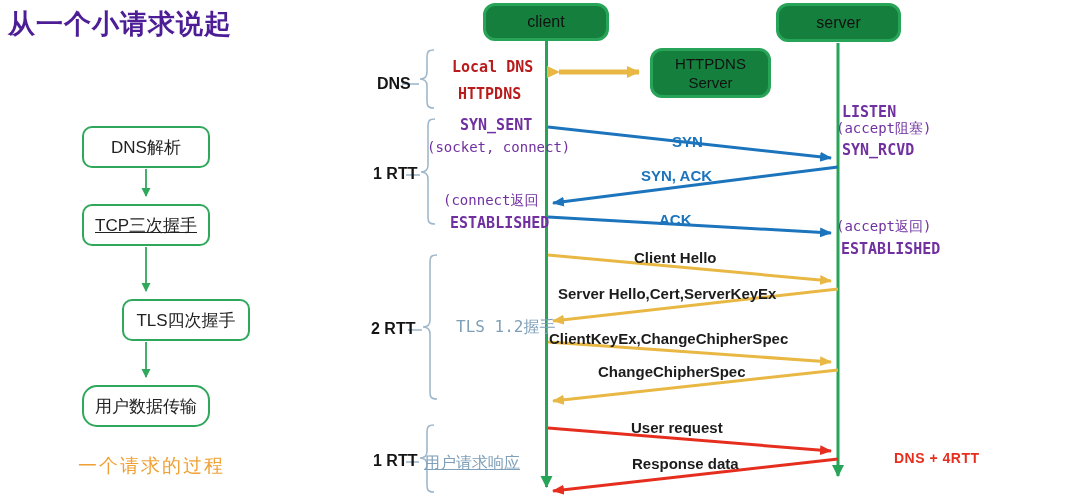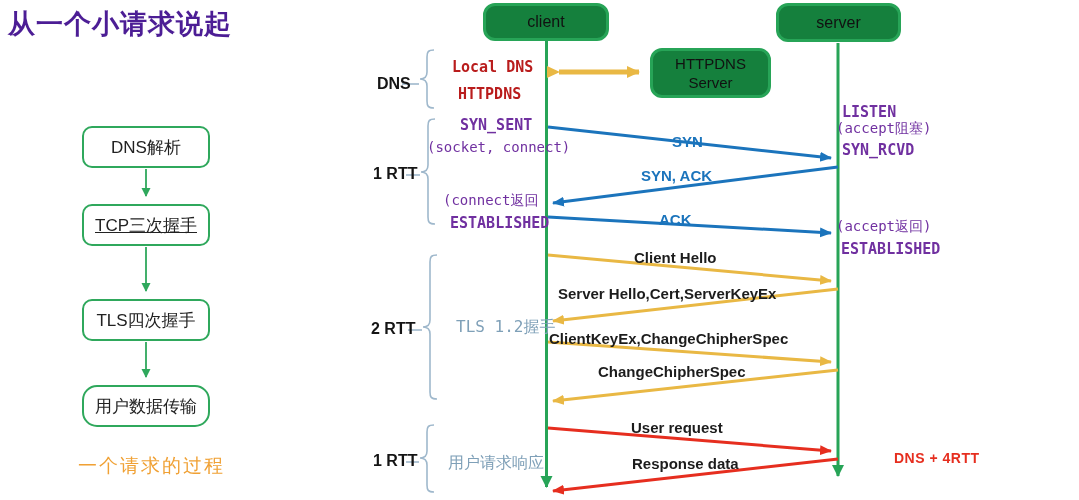--- a/index.html
+++ b/index.html
@@ -103,21 +103,21 @@
   </svg>
 
   <div class="abs page-title">从一个小请求说起</div>
 
   <div class="abs flow-box" style="top:126px;">
     <span>DNS解析</span>
   </div>
   <div class="abs flow-box" style="top:204px;text-decoration:underline;">
     <span>TCP三次握手</span>
   </div>
-  <div class="abs flow-box" style="top:299px;">
+  <div class="abs flow-box" style="top:299px;margin-left:40px;">
     <span>TLS四次握手</span>
   </div>
   <div class="abs flow-box" style="top:385px;border-radius:15px;">
     <span>用户数据传输</span>
   </div>
   <div class="abs flow-caption">一个请求的过程</div>
 
   <div class="abs actor-box" style="left:483px;top:3px;width:126px;height:38px;font-size:16px;">
     <span>client</span>
   </div>
@@ -141,21 +141,21 @@
   <div class="abs mono purple" style="left:443px;top:192px;font-size:14px;">(connect返回</div>
   <div class="abs mono purple" style="left:450px;top:214px;font-size:15px;font-weight:bold;">ESTABLISHED</div>
 
   <div class="abs mono purple" style="left:842px;top:103px;font-size:15px;font-weight:bold;">LISTEN</div>
   <div class="abs mono purple" style="left:836px;top:120px;font-size:14px;">(accept阻塞)</div>
   <div class="abs mono purple" style="left:842px;top:141px;font-size:15px;font-weight:bold;">SYN_RCVD</div>
   <div class="abs mono purple" style="left:836px;top:218px;font-size:14px;">(accept返回)</div>
   <div class="abs mono purple" style="left:841px;top:240px;font-size:15px;font-weight:bold;">ESTABLISHED</div>
 
   <div class="abs mono steel" style="left:456px;top:317px;font-size:16px;">TLS 1.2握手</div>
-  <div class="abs steel" style="left:448px;top:453px;font-size:16px;">用户请求响应</div>
+  <div class="abs steel" style="left:424px;top:453px;font-size:16px;text-decoration:underline;">用户请求响应</div>
 
   <div class="abs msg blue" style="left:672px;top:133px;">SYN</div>
   <div class="abs msg blue" style="left:641px;top:167px;">SYN, ACK</div>
   <div class="abs msg blue" style="left:659px;top:211px;">ACK</div>
   <div class="abs msg" style="left:634px;top:249px;">Client Hello</div>
   <div class="abs msg" style="left:558px;top:285px;">Server Hello,Cert,ServerKeyEx</div>
   <div class="abs msg" style="left:549px;top:330px;">ClientKeyEx,ChangeChipherSpec</div>
   <div class="abs msg" style="left:598px;top:363px;">ChangeChipherSpec</div>
   <div class="abs msg" style="left:631px;top:419px;">User request</div>
   <div class="abs msg" style="left:632px;top:455px;">Response data</div>

